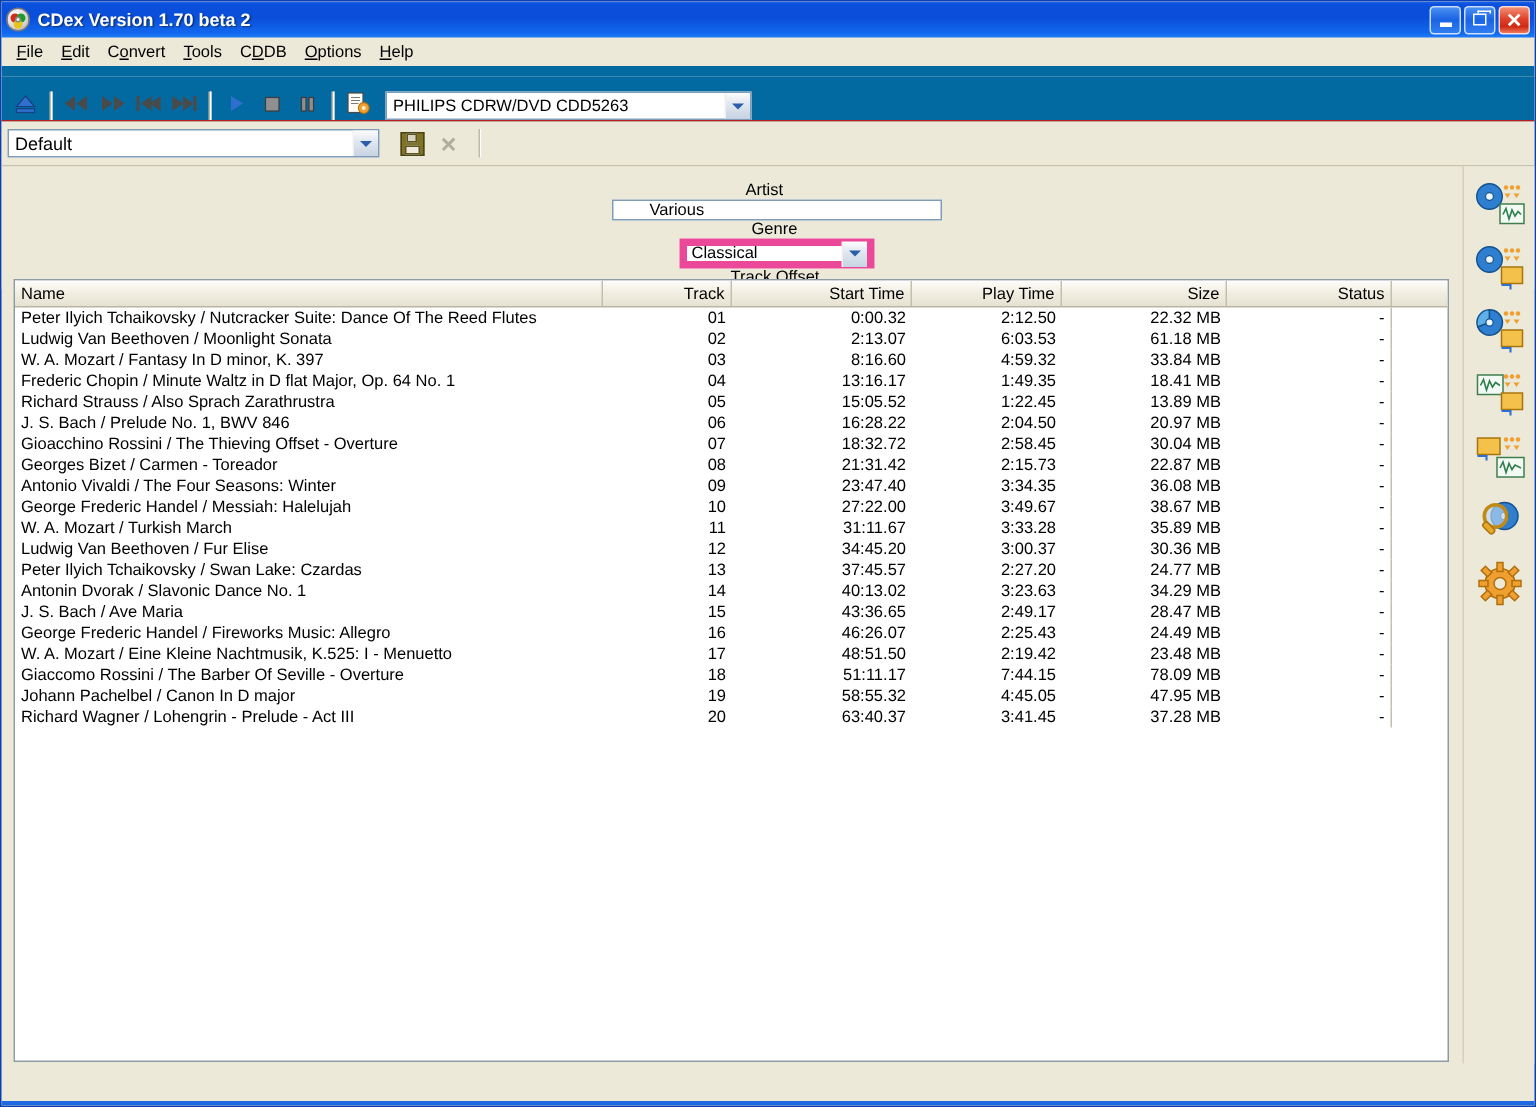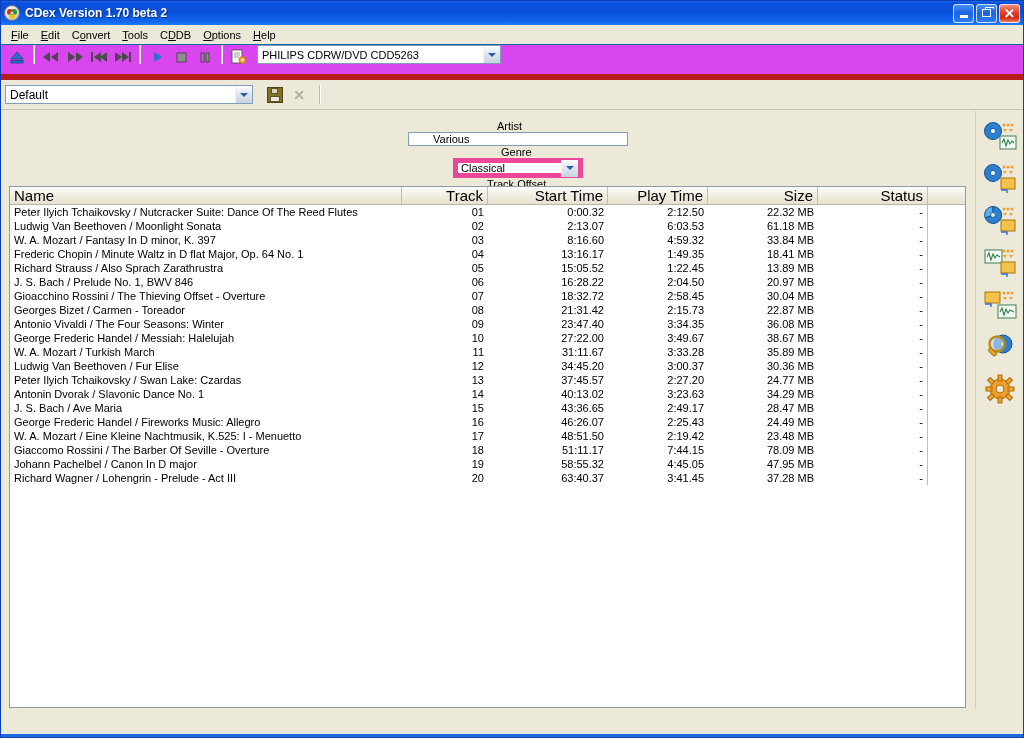--- a/index.html
+++ b/index.html
@@ -75,33 +75,33 @@
   .winbtn .max-glyph::before {
     content: ""; position: absolute; left: 2px; top: -3px;
     width: 9px; height: 2px; border: 1px solid #fff; border-bottom: none; box-sizing: border-box;
   }
   .winbtn .close-glyph { color: #fff; font-size: 13px; font-weight: bold; line-height: 1; }
 
   
   .menubar {
     height: 19px; display: flex; align-items: center;
     background: #ece9d8; padding-left: 4px;
-    border-bottom: 1px solid #0369a1;
+    border-bottom: 7px solid #0369a1;
   }
   .menu-item {
     padding: 2px 6px; font-size: 11px; color: #000; cursor: default;
     white-space: nowrap;
   }
   .menu-item u { text-decoration: underline; }
 
   
   .toolbar-row {
-    height: 29px; display: flex; align-items: flex-start;
-    background: #d946ef;
-    border-bottom: 6px solid #b91c1c;
+    height: 29px; display: flex; align-items: flex-end;
+    background: #0369a1;
+    border-bottom: 1px solid #b91c1c;
     padding-left: 4px;
   }
   .tb-btn {
     width: 24px; height: 23px;
     display: flex; align-items: center; justify-content: center;
     cursor: default;
   }
   .tb-sep { width: 1px; height: 19px; background: #bfbca9; margin: 0 4px; border-right: 1px solid #fff; }
 
   .drive-select {
@@ -177,21 +177,21 @@
   .listwrap {
     position: absolute;
     left: 8px; top: 185px; width: 957px; height: 522px;
     background: #fff; border: 1px solid #8e9aa4;
     box-sizing: border-box; overflow: hidden;
   }
   .listhead {
     display: flex; height: 17px;
     background: linear-gradient(to bottom, #fdfdfb 0%, #f1eee1 50%, #e6e2d2 100%);
     border-bottom: 1px solid #b9b5a3;
-    font-size: 15px;
+    font-size: 11px;
   }
   .hcell {
     display: flex; align-items: center;
     border-right: 1px solid #c3bfad;
     box-sizing: border-box; padding: 0 4px;
     white-space: nowrap; overflow: hidden;
   }
   .hcell.l { justify-content: flex-start; }
   .hcell.r { justify-content: flex-end; }
   .c-name  { width: 392px; }

